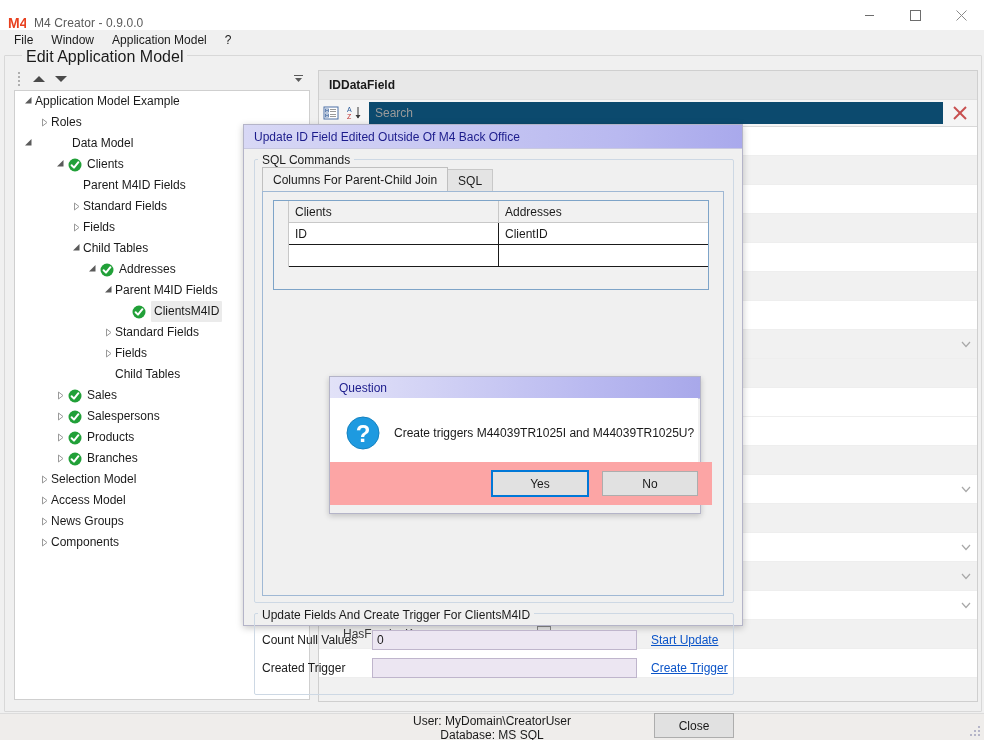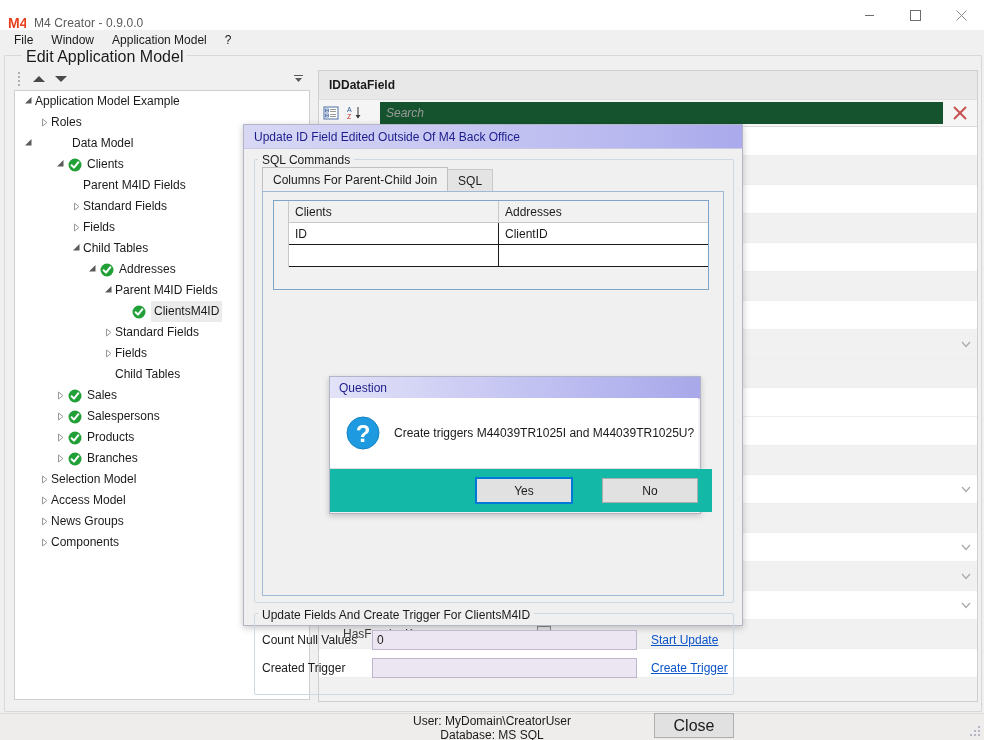--- a/index.html
+++ b/index.html
@@ -146,26 +146,26 @@
   }
   .prop-toolbar {
     height: 26px; background: #f5f5f5;
     display: flex; align-items: center;
     border-bottom: 1px solid #d9d9d9;
   }
   .pt-icon {
     width: 24px; height: 22px; display: flex; align-items: center; justify-content: center;
   }
   .pt-search {
-    flex: 1; height: 22px; margin-left: 13px; margin-right: 0;
-    background: #14532d;
+    flex: 1; height: 22px; margin-left: 2px; margin-right: 0;
+    background: #0c4a6e;
     border: none;
     display: flex; align-items: center;
     padding-left: 6px;
-    color: #9a9a9a; font-size: 12px; font-style: italic;
+    color: #9a9a9a; font-size: 12px;
   }
   .pt-clear {
     width: 34px; height: 22px; display: flex; align-items: center; justify-content: center;
   }
   .prop-rows { position: relative; }
   .prop-row {
     height: 28px; display: flex; align-items: center;
     border-bottom: 1px solid #eeeeee;
     font-size: 12px;
   }
@@ -281,25 +281,24 @@
   }
   .question-body {
     position: absolute; left: 0; top: 21px; width: 368px; height: 70px;
     background: #ffffff;
     display: flex; align-items: center;
     border-bottom: 1px solid #dcdcdc;
   }
   .q-icon { width: 34px; height: 34px; margin-left: 16px; margin-right: 14px; flex: none; }
   .q-text { font-size: 12px; color: #1a1a1a; }
   .question-footer {
-    position: absolute; left: 0; bottom: 1px; width: 368px; height: 43px;
+    position: absolute; left: 0; bottom: 8px; width: 368px; height: 43px;
     display: flex; align-items: center; justify-content: flex-end;
     padding-right: 14px;
-    background: #14b8a6;
-    gap: 16px;
+    background: #fca5a5;
   }
   .btn {
     height: 23px; min-width: 74px; padding: 0 10px;
     background: #e1e1e1;
     border: 1px solid #adadad;
     font-size: 12px; color: #1a1a1a;
     display: flex; align-items: center; justify-content: center;
     font-family: "Liberation Sans", sans-serif;
   }
   .btn.default { border: 2px solid #0078d7; background: #e1e1e1; }
@@ -330,21 +329,21 @@
   }
   .upd-link {
     margin-left: 14px; font-size: 12px; color: #0b54c8;
     text-decoration: underline;
   }
   .dlg-close-btn {
     position: absolute; left: 410px; top: 588px;
     width: 78px; height: 23px;
     background: #e1e1e1; border: 1px solid #adadad;
     display: flex; align-items: center; justify-content: center;
-    font-size: 16px; color: #1a1a1a;
+    font-size: 12px; color: #1a1a1a;
   }
 
   
   .statusbar {
     position: absolute; left: 0; bottom: 0; width: 984px; height: 26px;
     background: #efedeb;
     border-top: 1px solid #dcdcdc;
     display: flex; align-items: center;
     font-size: 12px; color: #1a1a1a; flex-direction: column;
   }

